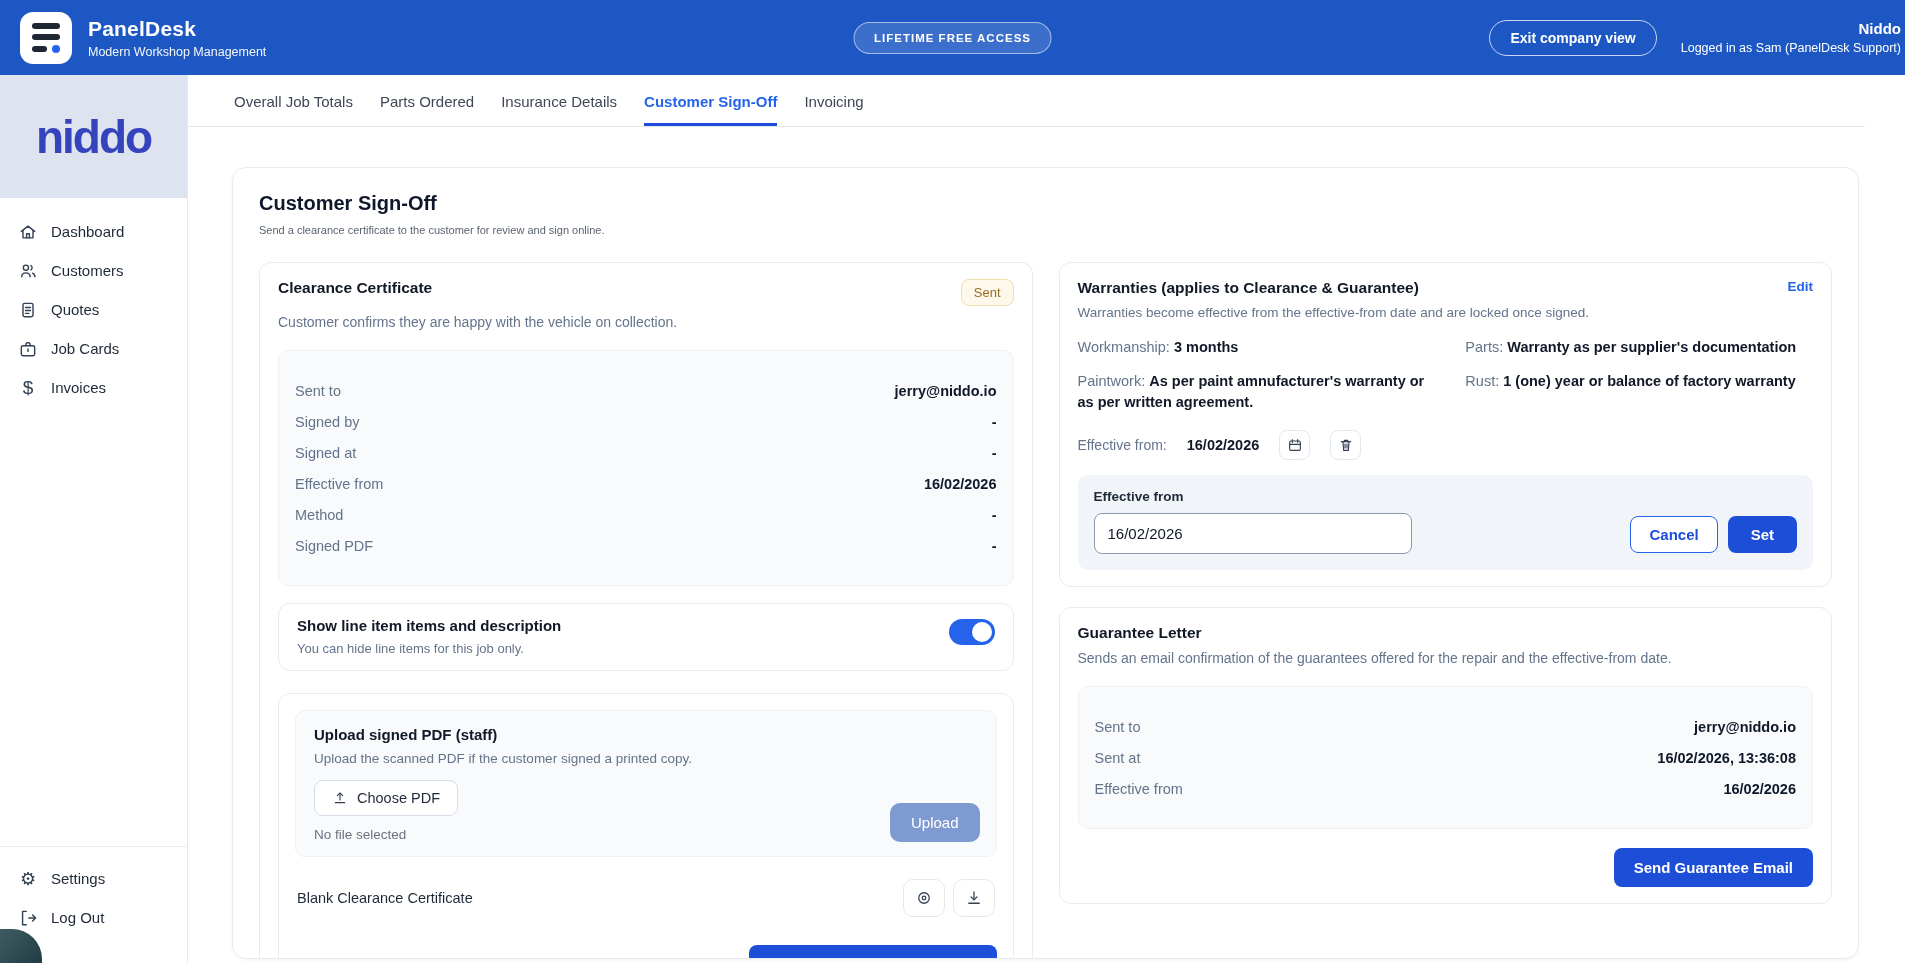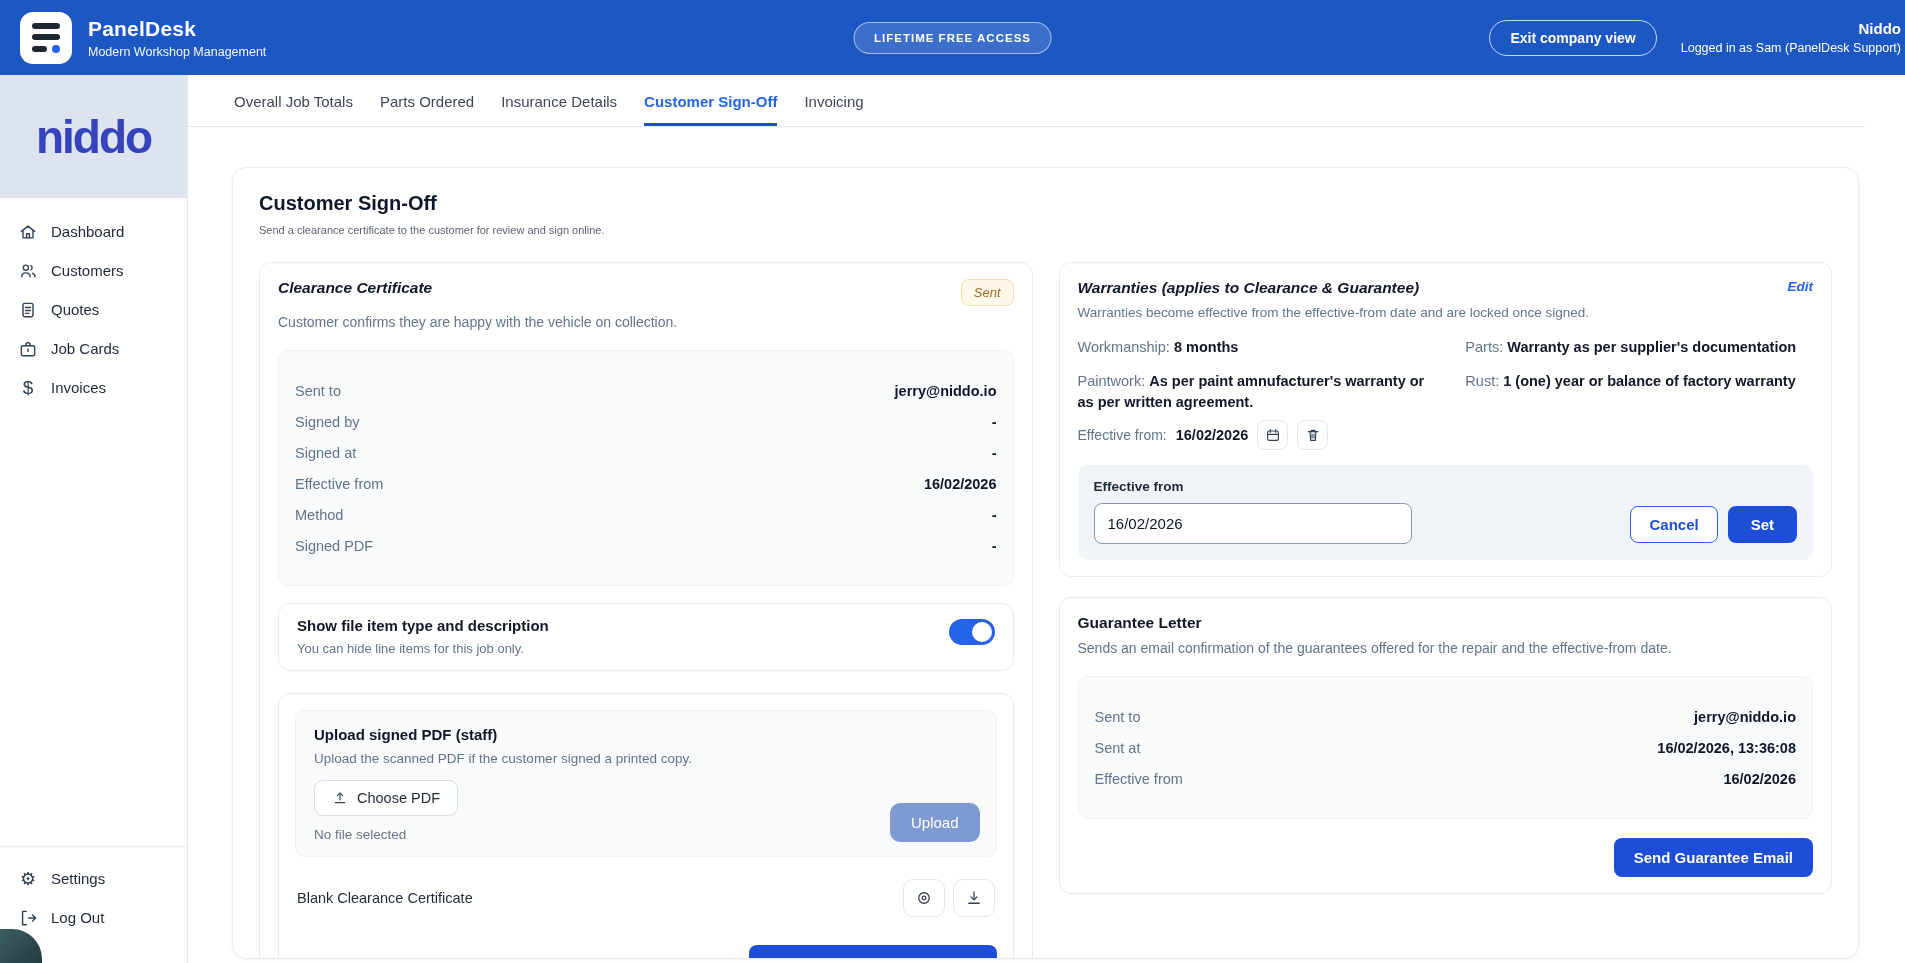--- a/index.html
+++ b/index.html
@@ -54,21 +54,21 @@
 
   .outer-card { margin:40px 46px 0 44px; border:1px solid #e8ebf1; border-radius:14px;
     box-shadow:0 1px 3px rgba(16,24,40,.06); padding:24px 26px; height:792px; overflow:hidden; }
   .page-title { font-size:20px; font-weight:bold; color:#0f172a; }
   .page-sub { font-size:11px; color:#5b6472; margin-top:9px; }
 
   .cols { display:grid; grid-template-columns:1fr 1fr; gap:26px; margin-top:26px; }
   .card { border:1px solid #e8ebf1; border-radius:12px; padding:16px 18px; background:#fff; }
 
   
-  .card-head { display:flex; justify-content:space-between; align-items:flex-start;font-style:italic; }
+  .card-head { display:flex; justify-content:space-between; align-items:flex-start; }
   .card-title { font-size:15.5px; font-weight:bold; color:#111827; }
   .badge-sent { background:#fdf8e9; border:1px solid #efdfad; color:#9c6c26;
     font-size:13px; padding:5px 12px; border-radius:8px; }
   .card-desc { font-size:14px; color:#64748b; margin-top:8px; }
 
   .kv-panel { background:#f8fafc; border:1px solid #eef1f6; border-radius:10px;
     padding:24px 16px; margin-top:20px; }
   .kv-row { display:flex; justify-content:space-between; align-items:center; padding:7.5px 0; }
   .kv-label { font-size:14.5px; color:#64748b; }
   .kv-value { font-size:14.5px; font-weight:600; color:#0f172a; }
@@ -103,21 +103,21 @@
   .btn-primary { background:#1d4ed8; color:#fff; border:none; border-radius:8px;
     padding:11px 20px; font-size:15px; font-weight:bold; cursor:pointer; font-family:inherit; }
 
   
   .edit-link { font-size:13.5px; color:#2563eb; font-weight:bold; cursor:pointer; }
   .w-desc { font-size:13.5px; color:#64748b; margin-top:8px; }
   .w-grid { display:grid; grid-template-columns:1.02fr .98fr; column-gap:26px; row-gap:13px; margin-top:17px; }
   .w-field { font-size:14.5px; line-height:1.45; }
   .w-label { color:#64748b; }
   .w-value { color:#111827; font-weight:600; }
-  .eff-row { display:flex; align-items:center; gap:9px; margin-top:7px;text-align:right; }
+  .eff-row { display:flex; align-items:center; gap:20px; margin-top:17px;text-align:right; }
   .eff-label { font-size:14px; color:#64748b; }
   .eff-value { font-size:14.5px; font-weight:600; color:#111827; }
   .mini-btn { width:31px; height:30px; background:#fff; border:1px solid #e2e8f0; border-radius:8px;
     display:flex; align-items:center; justify-content:center; cursor:pointer; }
 
   .editor-panel { margin-top:15px; background:#f1f5f9; border-radius:10px; padding:14px 16px 16px; position:relative; }
   .editor-label { font-size:13.5px; font-weight:bold; color:#1f2937; }
   .editor-input { display:block; margin-top:9px; width:318px; padding:11px 13px; font-size:15px;
     color:#111827; background:#fff; border:1px solid #8a99ad; border-radius:8px; font-family:inherit; }
   .editor-hint { font-size:13px; color:#64748b; margin-top:8px; }
@@ -262,21 +262,21 @@
             <span class="kv-value">-</span>
           </div>
           <div class="kv-row">
             <span class="kv-label">Signed PDF</span>
             <span class="kv-value">-</span>
           </div>
         </div>
 
         <div class="toggle-card">
           <div>
-            <div class="toggle-title">Show file item type and description</div>
+            <div class="toggle-title">Show line item items and description</div>
             <div class="toggle-hint">You can hide line items for this job only.</div>
           </div>
           <div class="switch">
               <div class="knob"></div>
             </div>
         </div>
 
         <div class="upload-card">
           <div class="upload-panel">
             <div class="upload-title">Upload signed PDF (staff)</div>
@@ -323,21 +323,21 @@
         <div class="card">
           <div class="card-head">
             <div class="card-title">Warranties (applies to Clearance &amp; Guarantee)</div>
             <div class="edit-link">Edit</div>
           </div>
           <div class="w-desc">Warranties become effective from the effective-from date and are locked once signed.</div>
 
           <div class="w-grid">
             <div class="w-field">
               <span class="w-label">Workmanship:</span>
-              <span class="w-value">8 months</span>
+              <span class="w-value">3 months</span>
             </div>
             <div class="w-field">
               <span class="w-label">Parts:</span>
               <span class="w-value">Warranty as per supplier's documentation</span>
             </div>
             <div class="w-field">
               <span class="w-label">Paintwork:</span>
               <span class="w-value">As per paint amnufacturer's warranty or as per written agreement.</span>
             </div>
             <div class="w-field">

